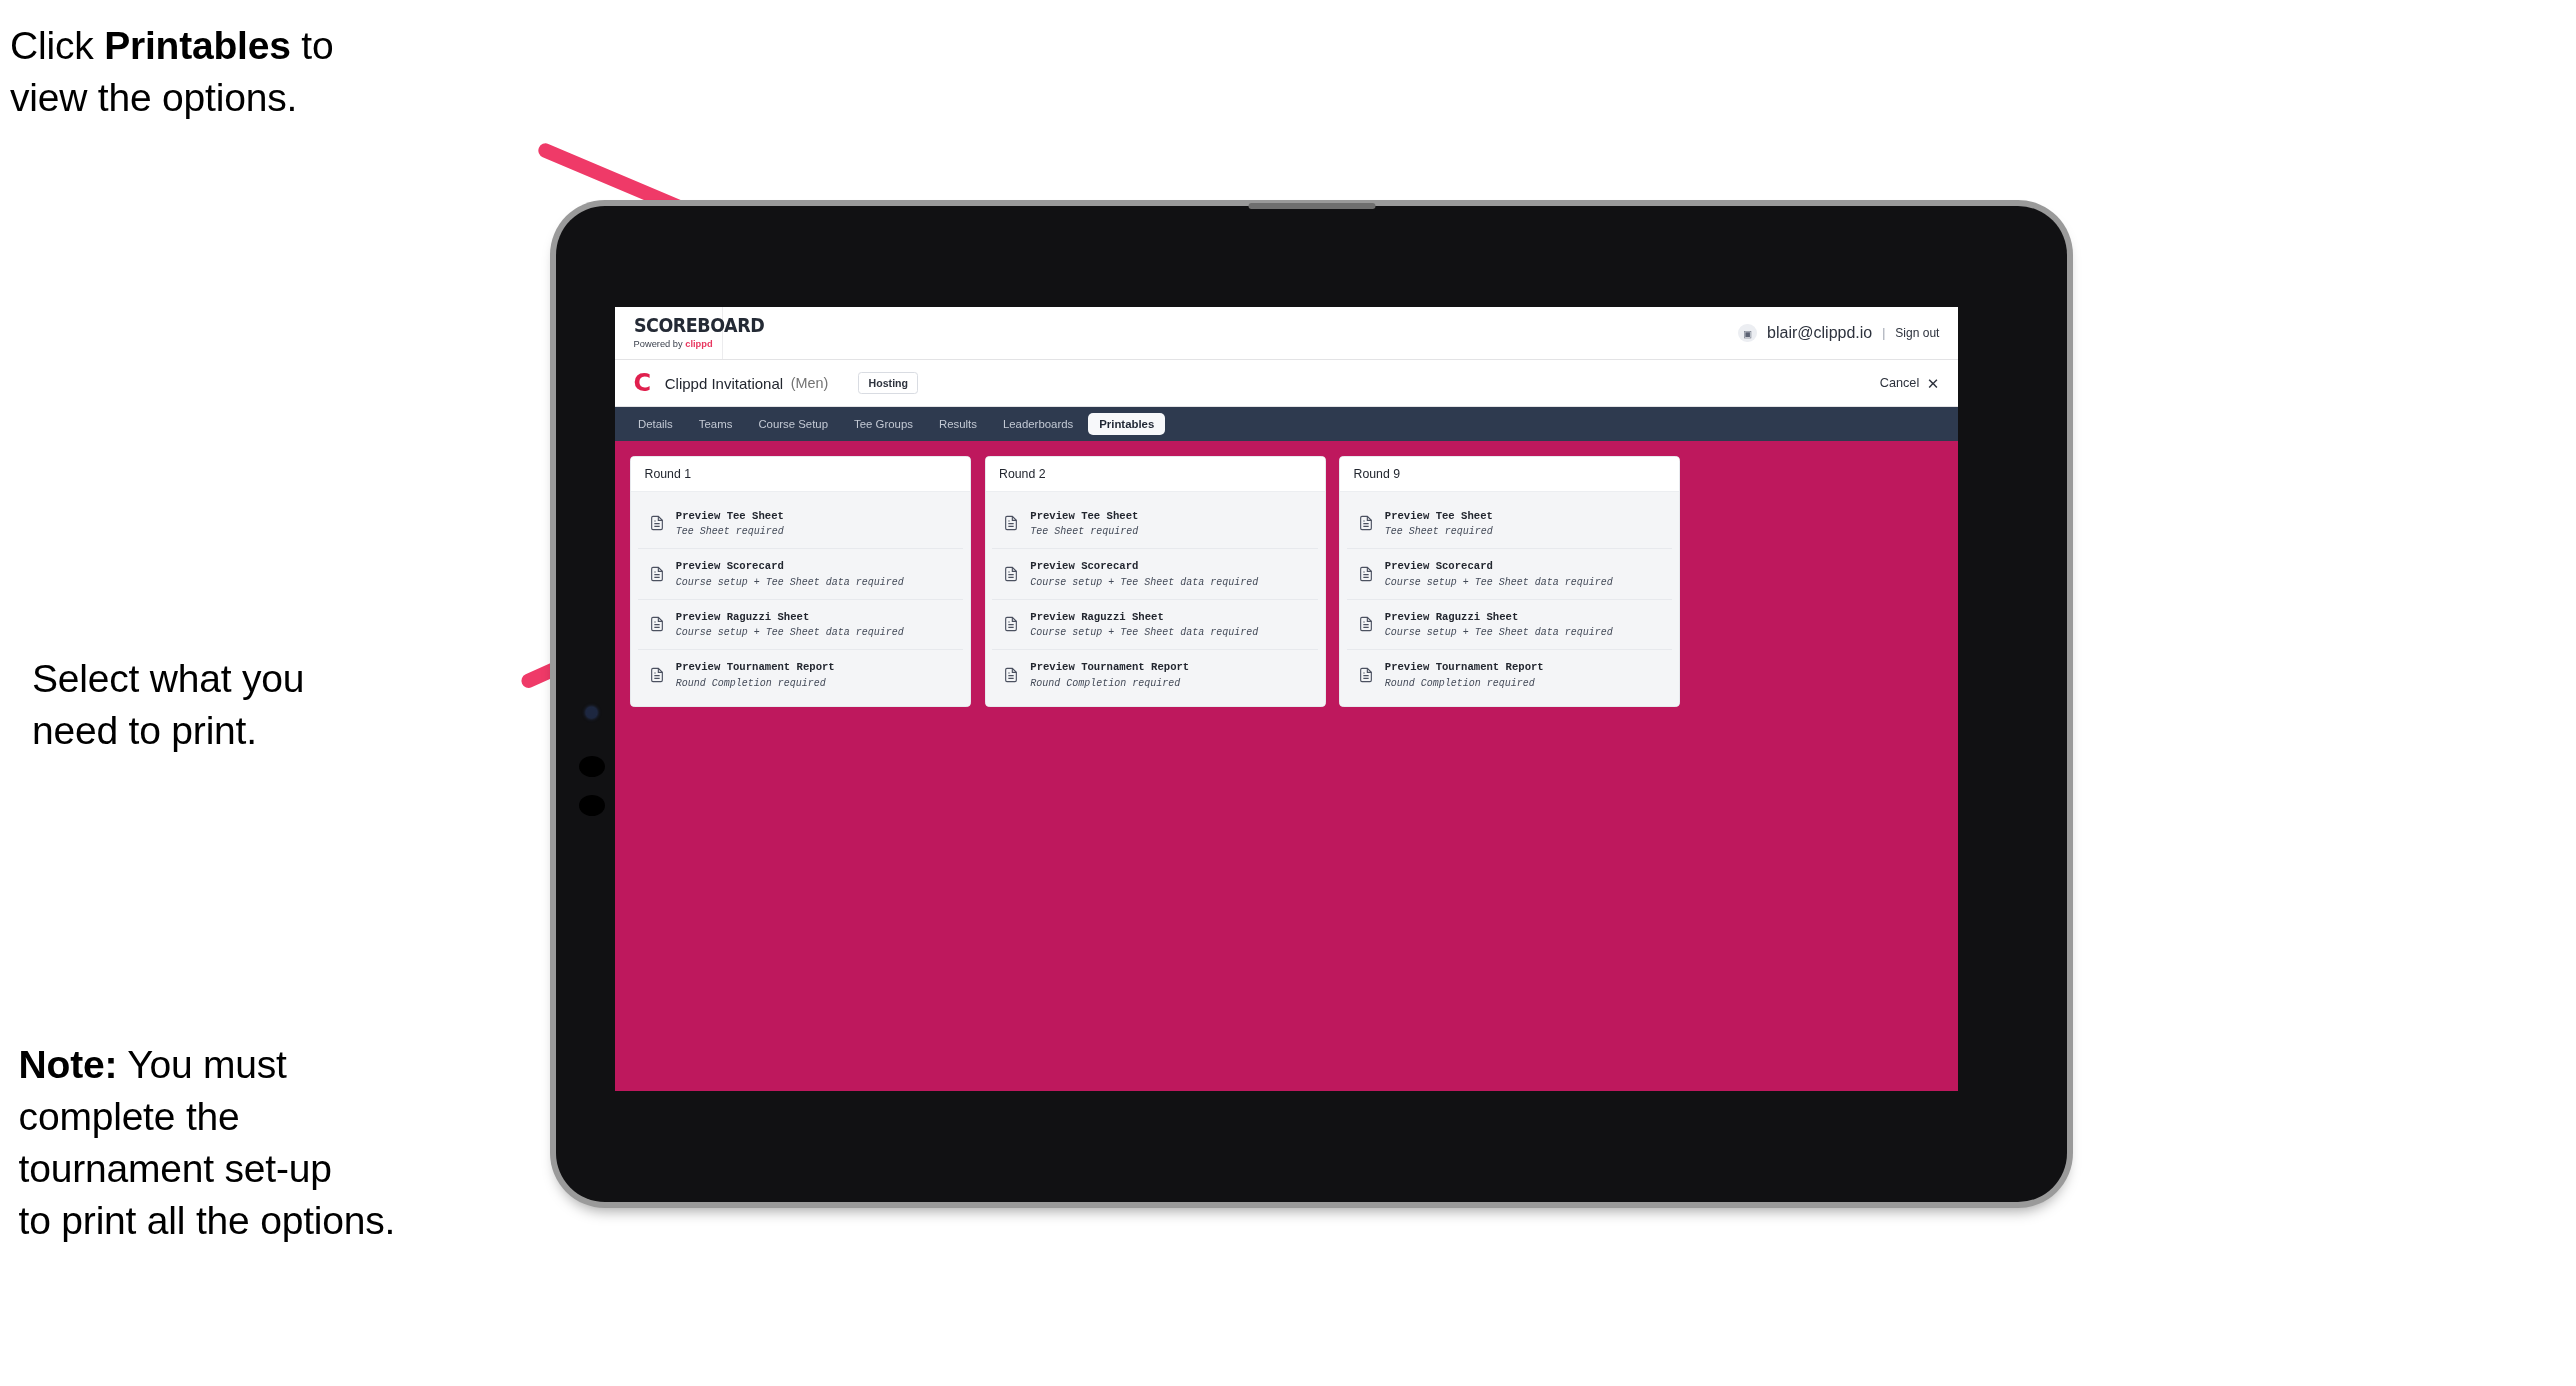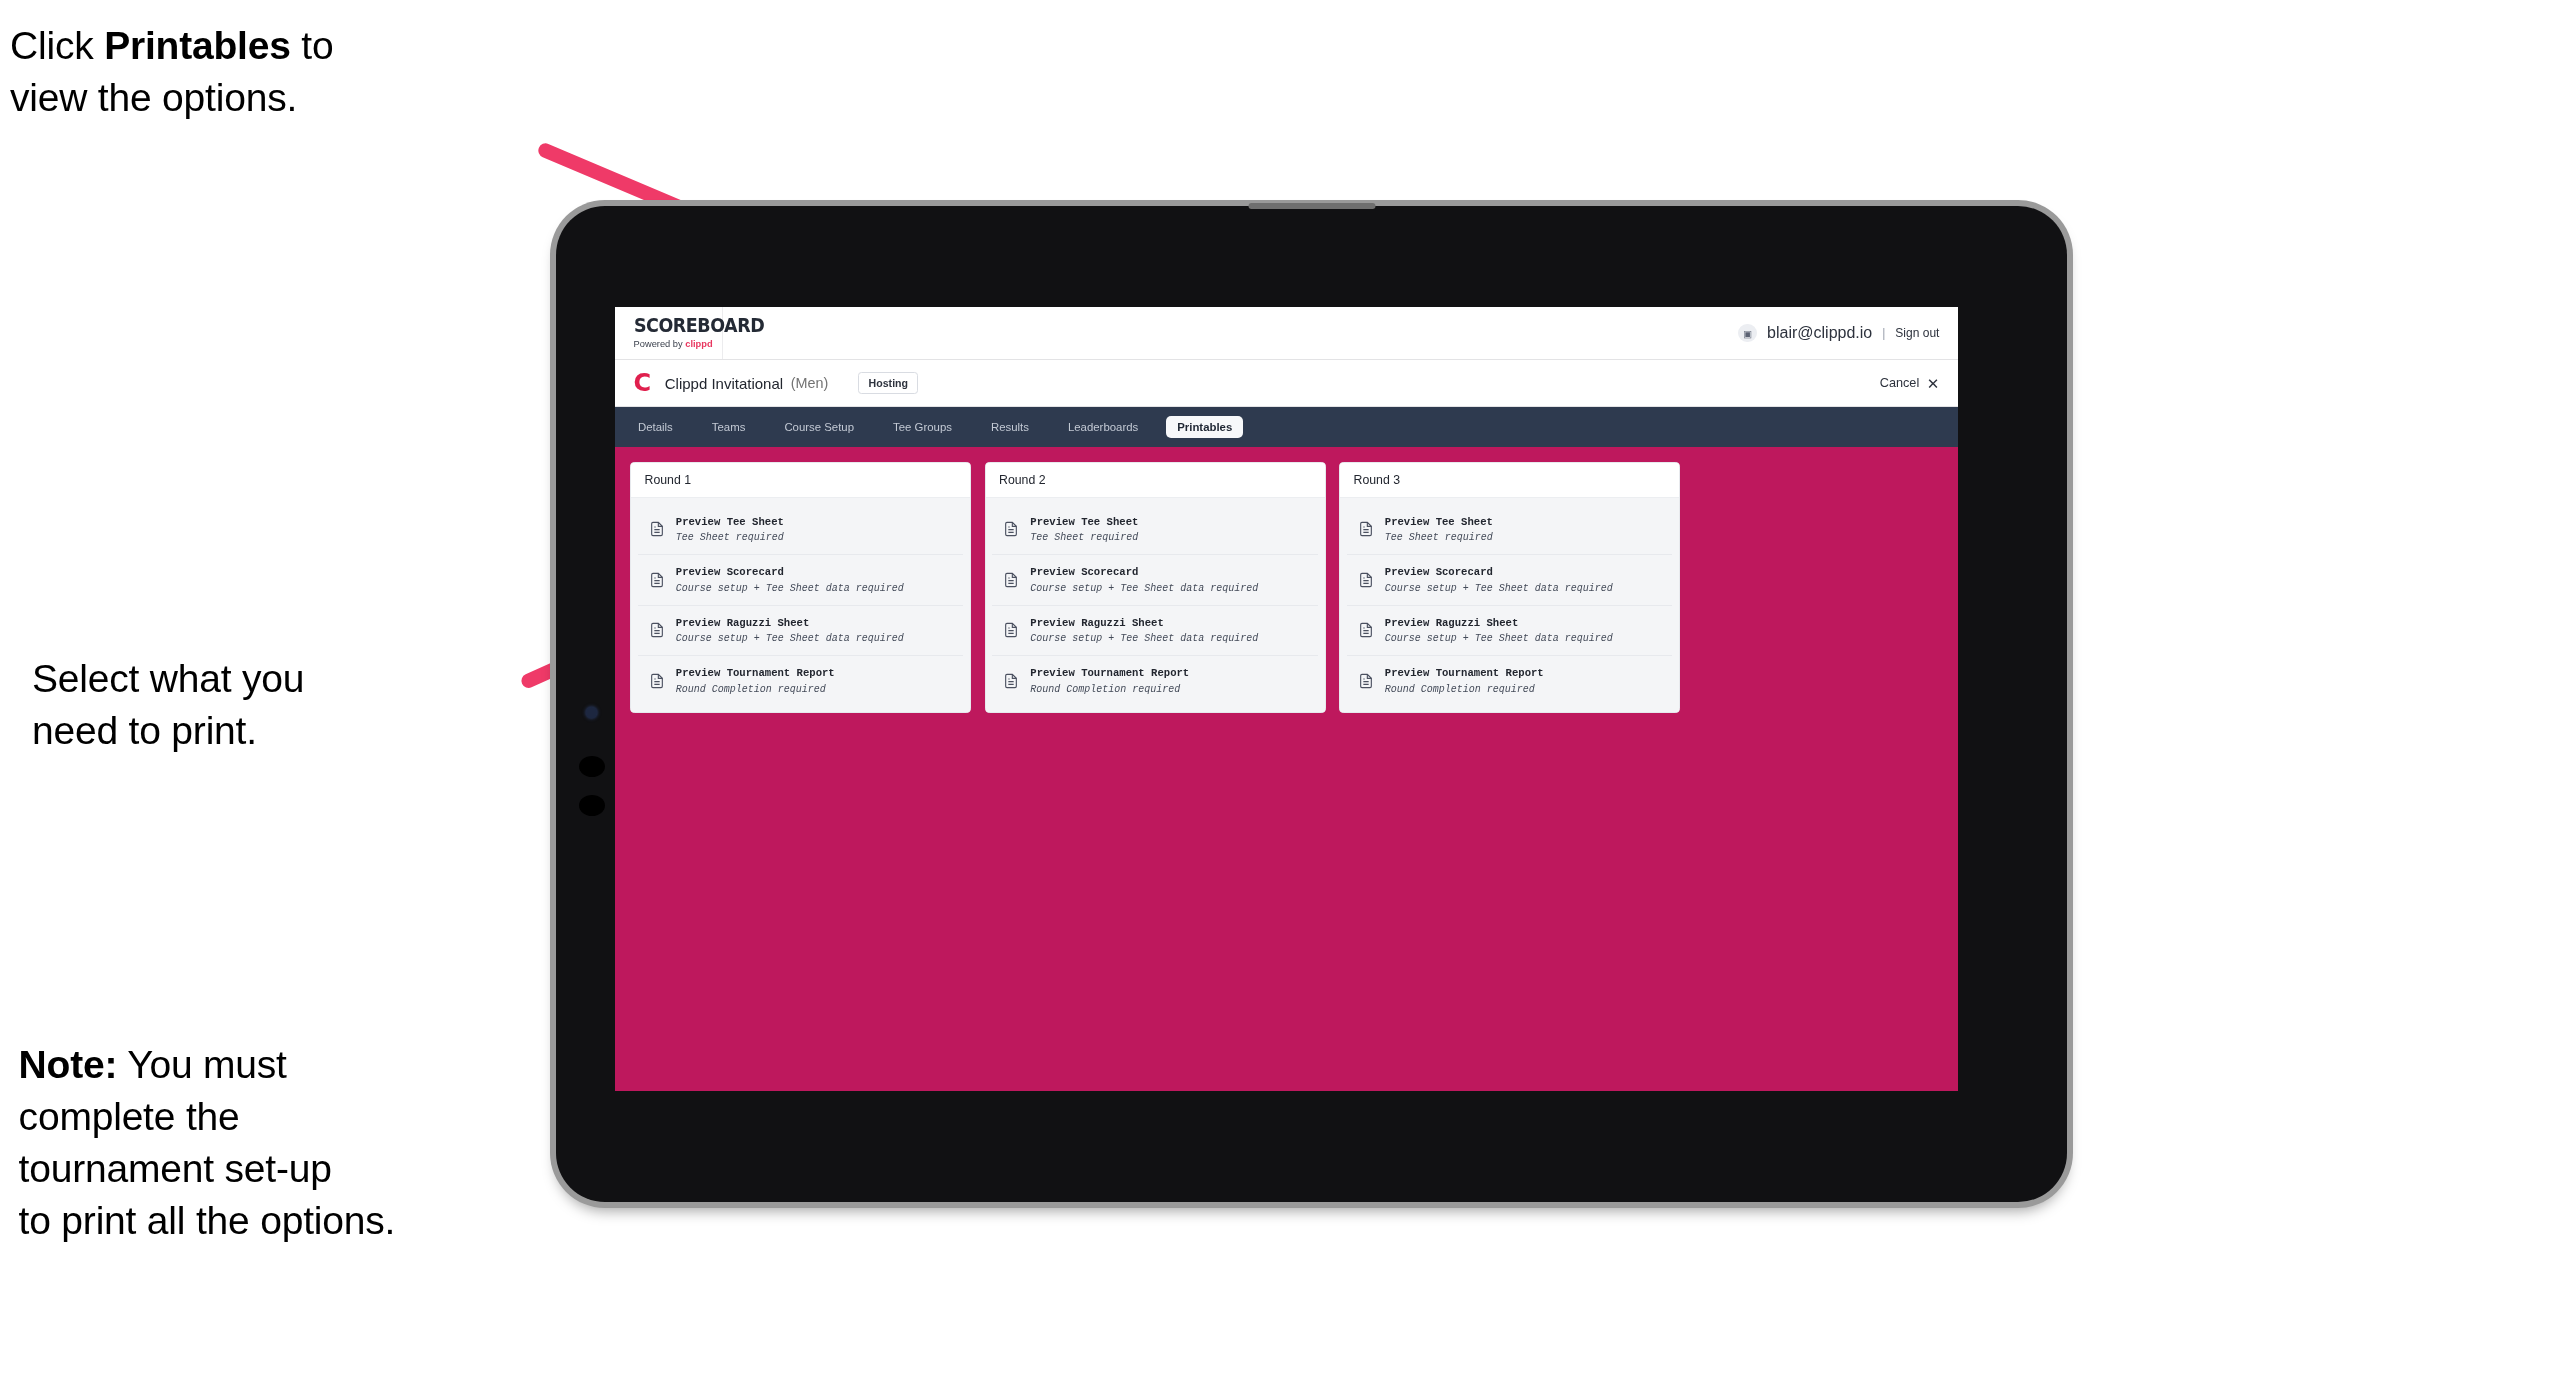--- a/index.html
+++ b/index.html
@@ -121,22 +121,22 @@
     font-size:10.6px;font-weight:bold;color:#2d323d;background:#fff;
   }
   #cancel-wrap{
     margin-left:auto;display:flex;align-items:center;gap:7.6px;cursor:pointer;
   }
   #cancel-label{font-size:12.7px;color:#2d323d;text-align:right;}
   #cancel-x{font-size:15px;color:#2d323d;line-height:1;}
 
   
   #subtabs{
-    height:40px;background:#2e3a4f;display:flex;align-items:center;
-    padding:0 12px;gap:17px;box-sizing:border-box;
+    height:34px;background:#2e3a4f;display:flex;align-items:center;
+    padding:0 12px;gap:4px;box-sizing:border-box;
   }
   .subtab{
     font-size:11.4px;color:#c3c9d4;padding:5px 11px;border-radius:5px;
     cursor:pointer;white-space:nowrap;
   }
   .subtab.active{background:#f7f8fa;color:#1f2633;font-weight:bold;}
 
   
   #body{
     background:#be185d;height:calc(784px - 52px - 47px - 32px);
@@ -325,21 +325,21 @@
                 <path d="M14 2v6h6"></path>
                 <path d="M8 13h8M8 17h8M8 9h2"></path>
               </svg>
             </span>
           <span><span class="pitem-title">Preview Tournament Report</span><br><span class="pitem-sub">Round Completion required</span></span>
         </div>
       </div>
     </div>
 
     <div class="round-col">
-      <div class="round-head">Round 3</div>
+      <div class="round-head">Round 9</div>
       <div class="round-body">
         <div class="pitem">
           <span class="pitem-icon">
               <svg viewBox="0 0 24 24" fill="none" stroke="currentColor" stroke-width="1.7">
                 <path d="M14 2H6a2 2 0 0 0-2 2v16a2 2 0 0 0 2 2h12a2 2 0 0 0 2-2V8z"></path>
                 <path d="M14 2v6h6"></path>
                 <path d="M8 13h8M8 17h8M8 9h2"></path>
               </svg>
             </span>
           <span><span class="pitem-title">Preview Tee Sheet</span><br><span class="pitem-sub">Tee Sheet required</span></span>

